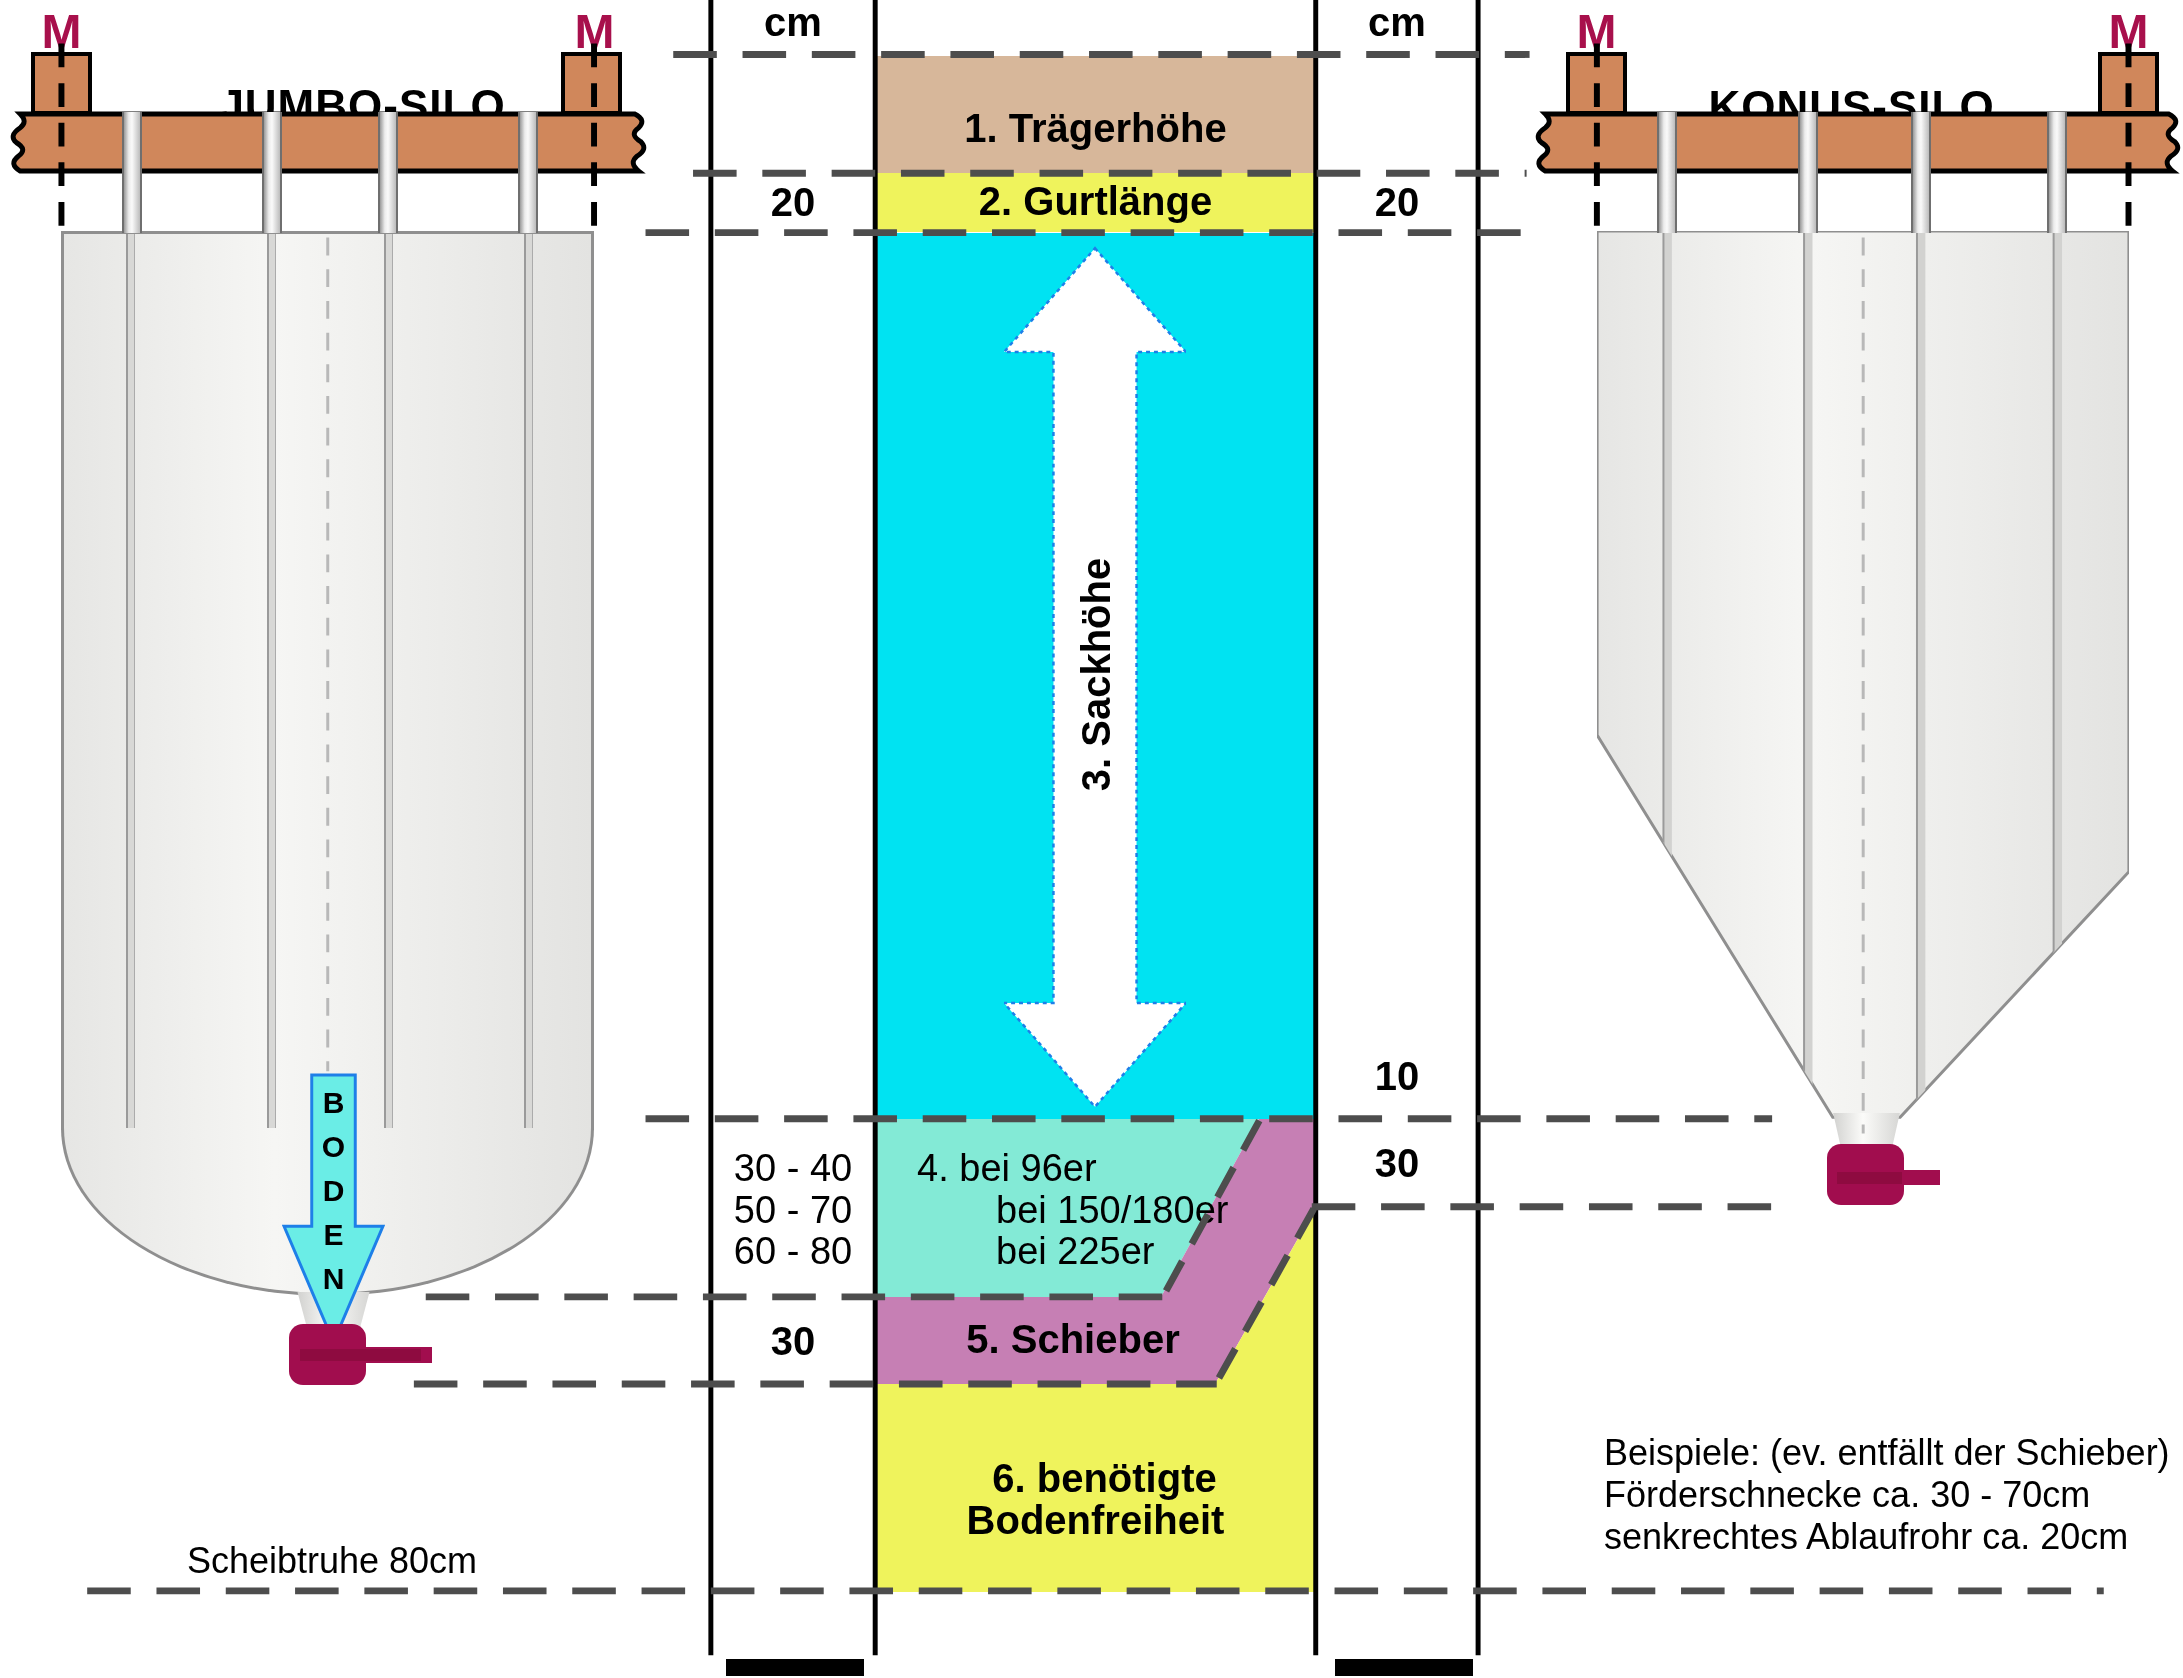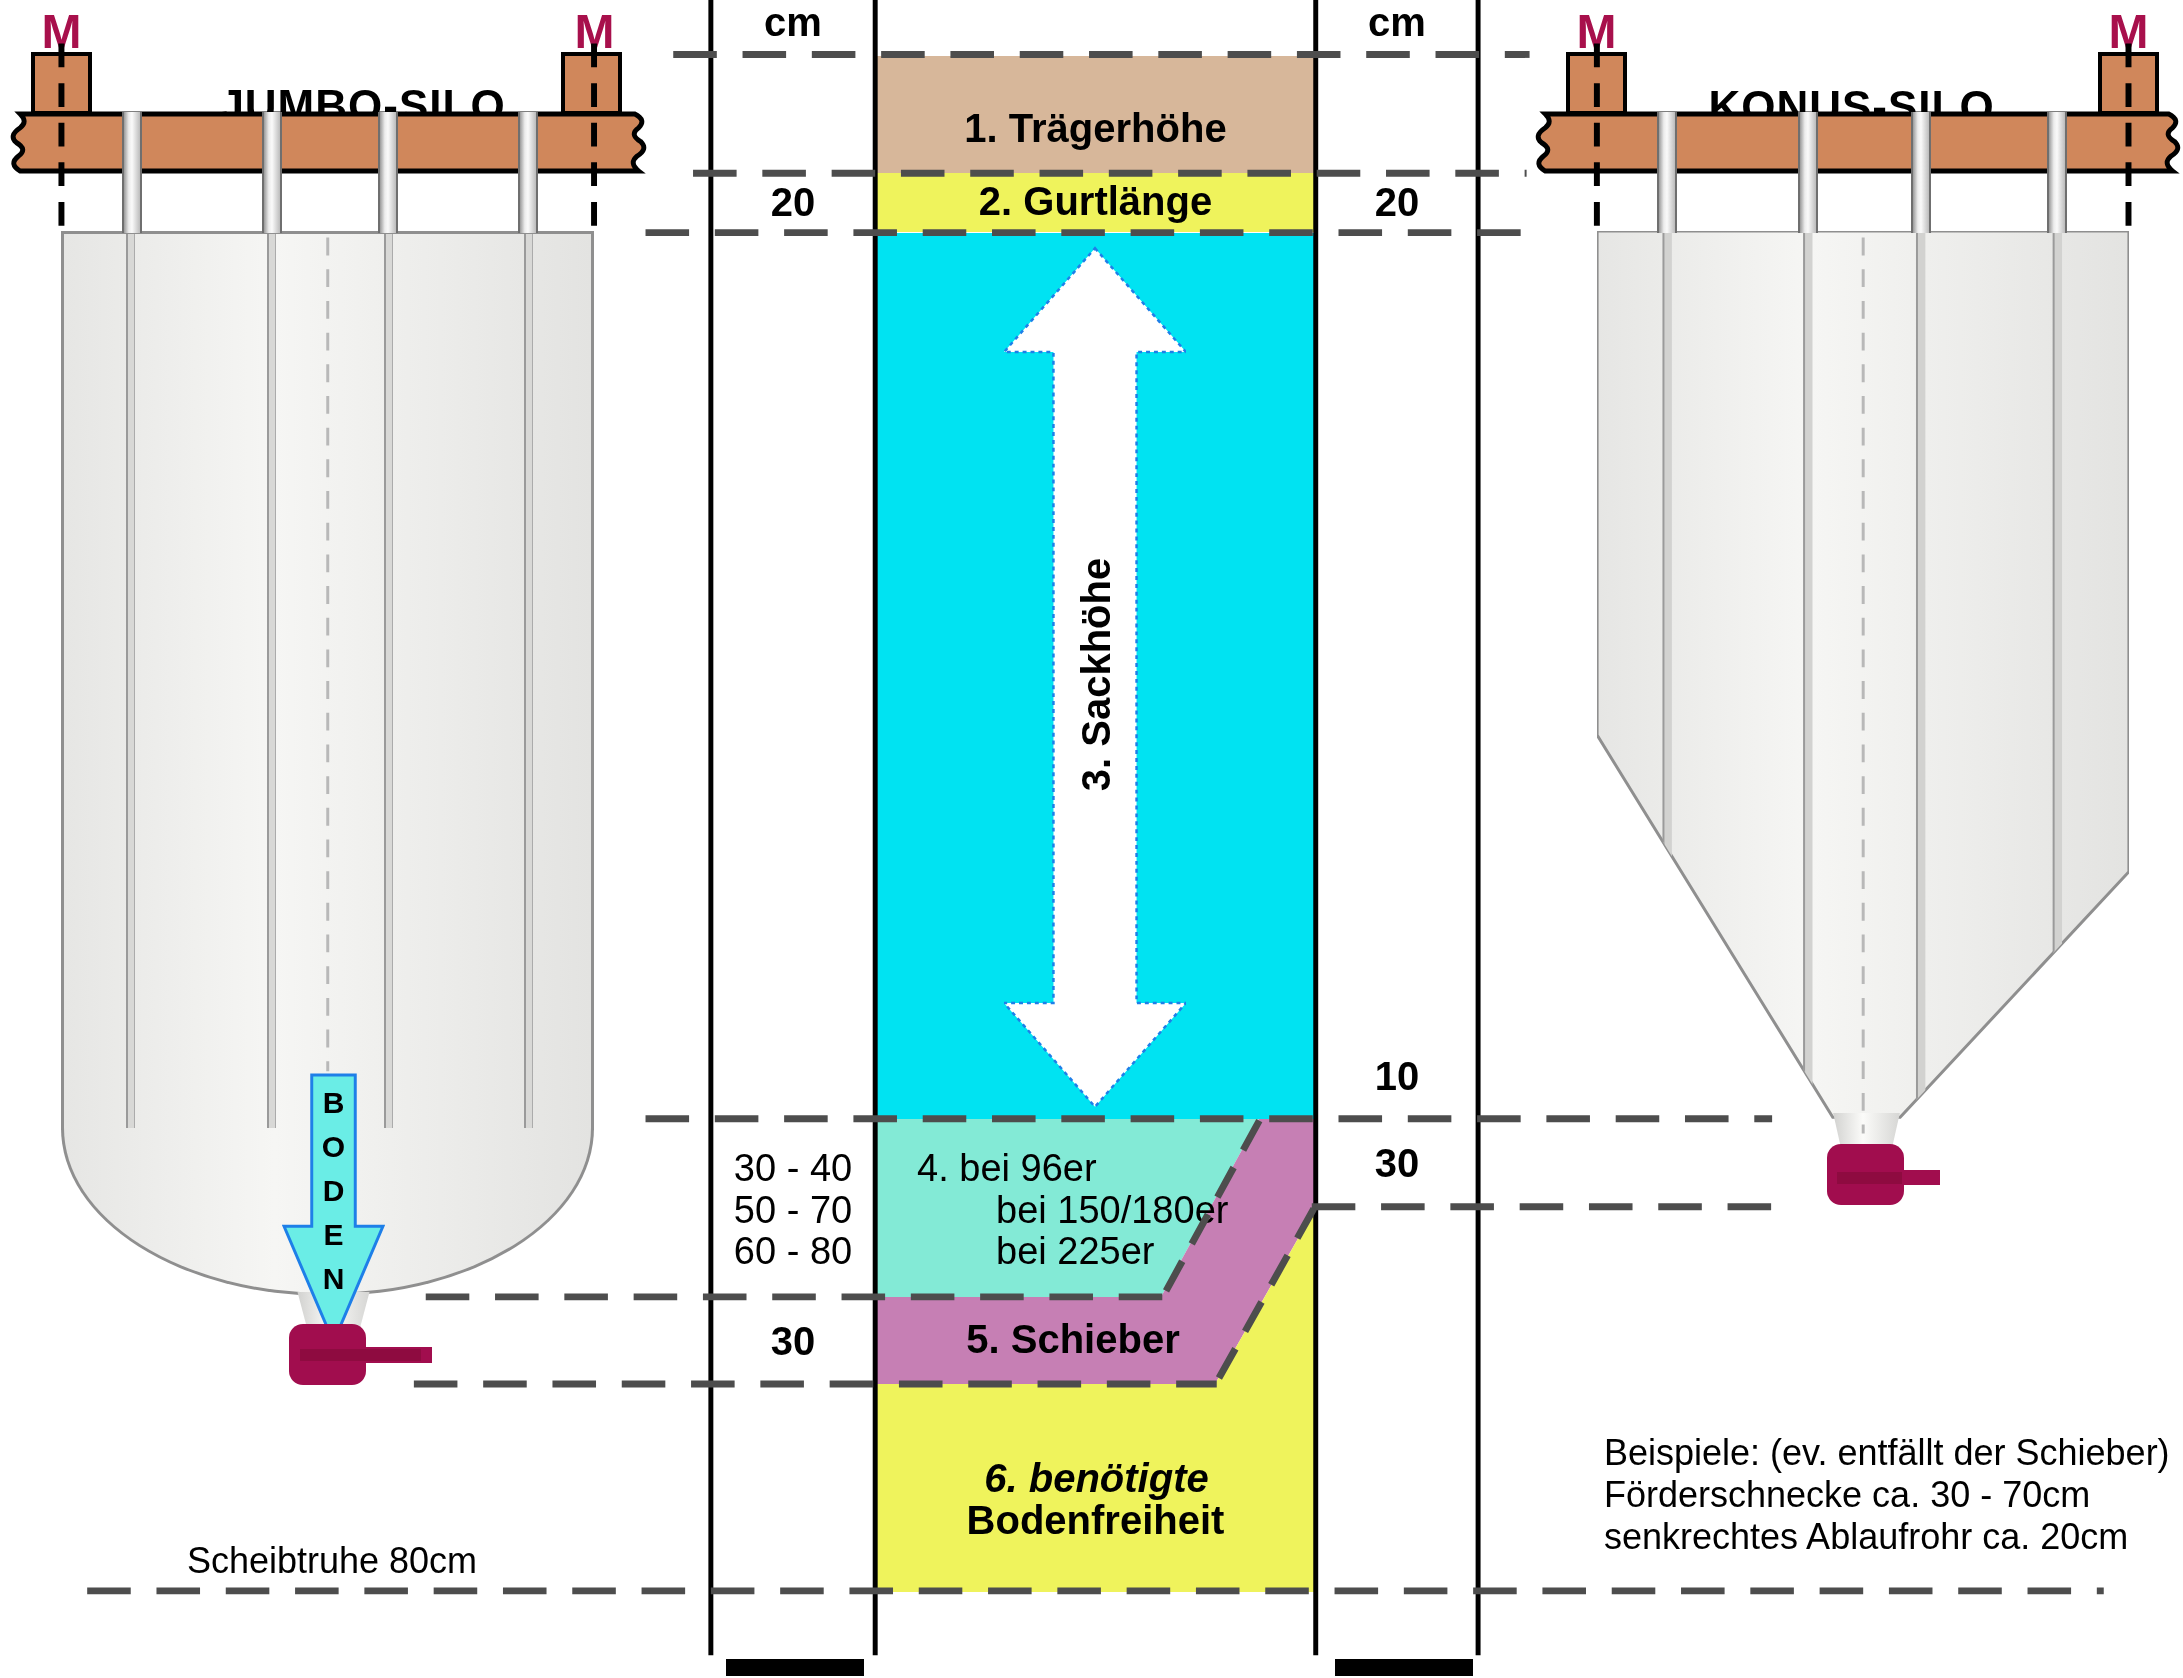--- a/index.html
+++ b/index.html
@@ -81,21 +81,21 @@
     <svg class="abs" style="left:129px;top:246px;" width="182" height="863" viewBox="0 0 184 872">
       <path d="M92,2 L184,107 L134,107 L134,765 L184,765 L92,870 L0,765 L50,765 L50,107 L0,107 Z" fill="#ffffff" stroke="var(--c-arrow_outline,#1E7FE8)" stroke-width="2.5" stroke-dasharray="4 4"></path>
     </svg>
 
     <div class="abs ctr lbl" style="left:0;top:106px;width:441px;">1. Trägerhöhe</div>
     <div class="abs ctr lbl" style="left:0;top:179px;width:441px;">2. Gurtlänge</div>
     <div class="abs lbl-sm" style="left:42px;top:1147px;">4. bei 96er</div>
     <div class="abs lbl-sm" style="left:121px;top:1189px;">bei 150/180er</div>
     <div class="abs lbl-sm" style="left:121px;top:1230px;">bei 225er</div>
     <div class="abs ctr lbl" style="left:0;top:1317px;width:396px;">5. Schieber</div>
-    <div class="abs ctr lbl" style="left:1px;top:1456px;width:441px;font-style:italic;">6. benötigte</div>
+    <div class="abs ctr lbl" style="left:9px;top:1456px;width:441px;">6. benötigte</div>
     <div class="abs ctr lbl" style="left:0;top:1498px;width:441px;">Bodenfreiheit</div>
   </div>
 
   <div id="sack-label" class="abs lbl">3. Sackhöhe</div>
 
   <div class="abs" style="left:711px;top:0;width:164px;height:1678px;">
     <div class="abs ctr lbl" style="left:0;top:0;width:164px;">cm</div>
     <div class="abs ctr lbl" style="left:0;top:180px;width:164px;">20</div>
     <div class="abs ctr lbl-sm" style="left:0;top:1147px;width:164px;">30 - 40</div>
     <div class="abs ctr lbl-sm" style="left:0;top:1189px;width:164px;">50 - 70</div>

